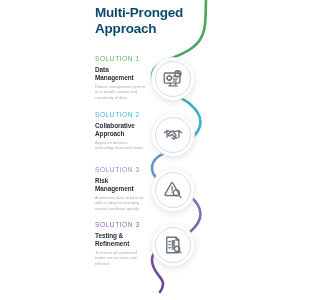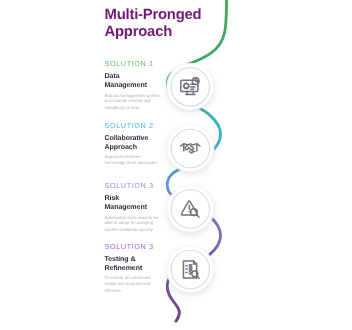--- a/index.html
+++ b/index.html
@@ -9,21 +9,21 @@
     -webkit-font-smoothing:antialiased;
   }
   #canvas{position:relative;width:300px;height:300px;background:#fff;overflow:hidden;}
 
   
   #ribbon{position:absolute;left:0;top:0;width:300px;height:300px;pointer-events:none;}
 
   
   #title{
     position:absolute;left:95px;top:5px;width:120px;
-    color:#701a75;font-weight:bold;font-size:13.5px;line-height:1.22;
+    color:#0c4a6e;font-weight:bold;font-size:13.5px;line-height:1.22;
     letter-spacing:-0.2px;
   }
 
   
   .block{position:absolute;left:0;width:300px;height:56px;}
   .txt{position:absolute;left:95px;top:0;width:52px;}
   .eyebrow{
     font-size:6.6px;letter-spacing:0.55px;line-height:1;
     font-weight:normal;white-space:nowrap;
   }

